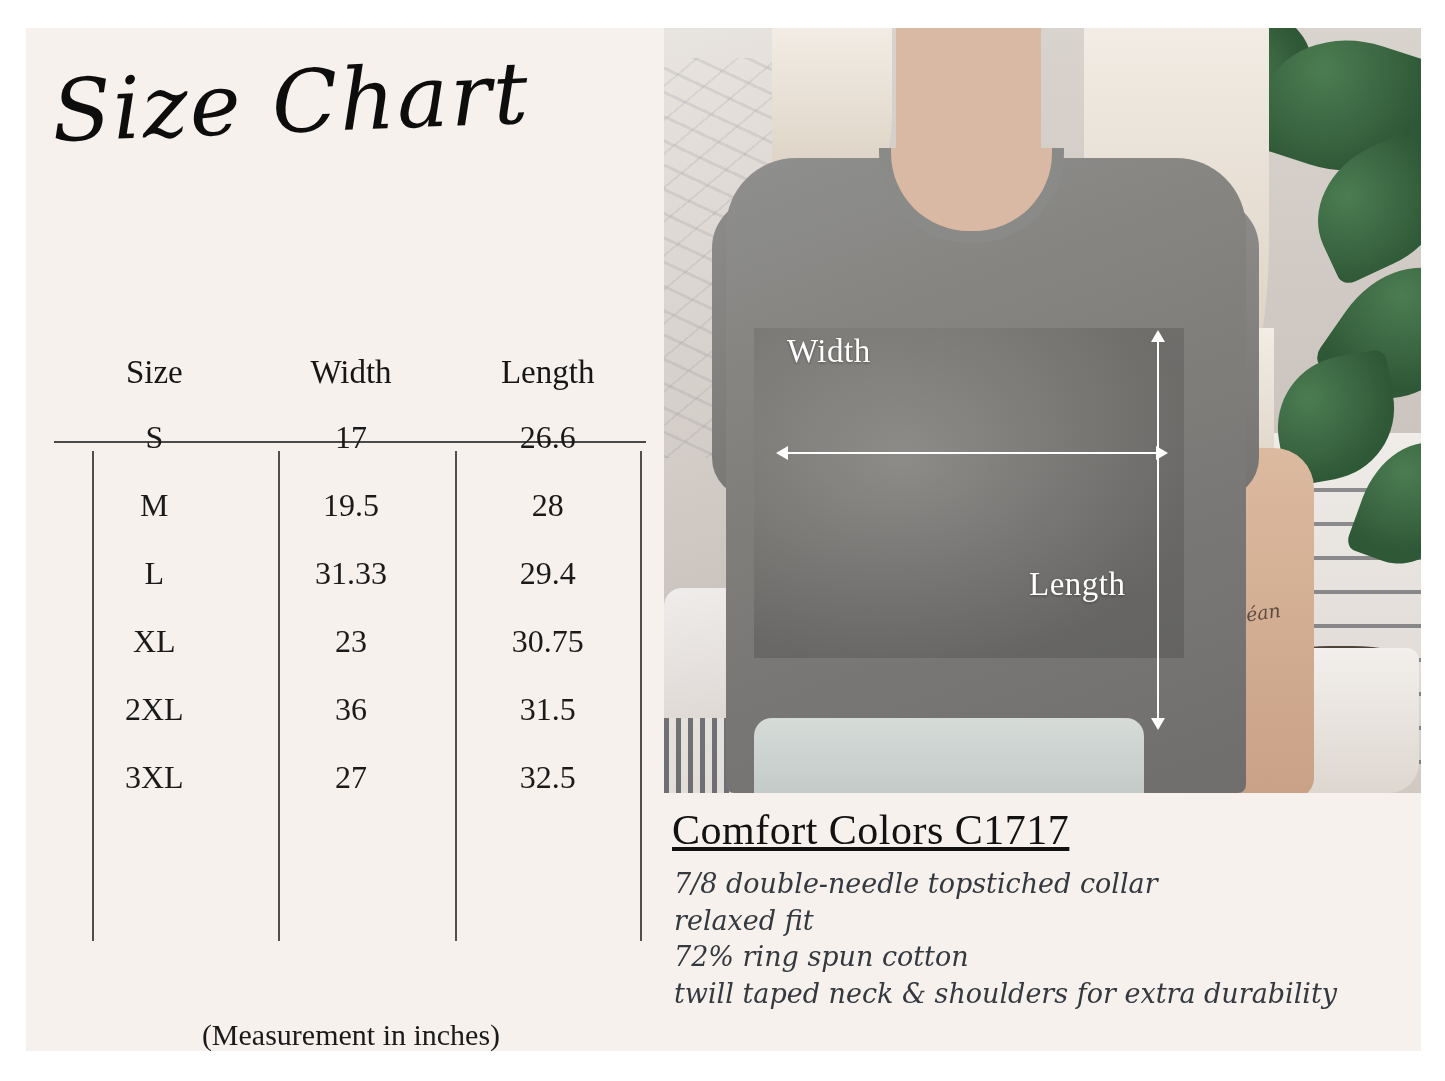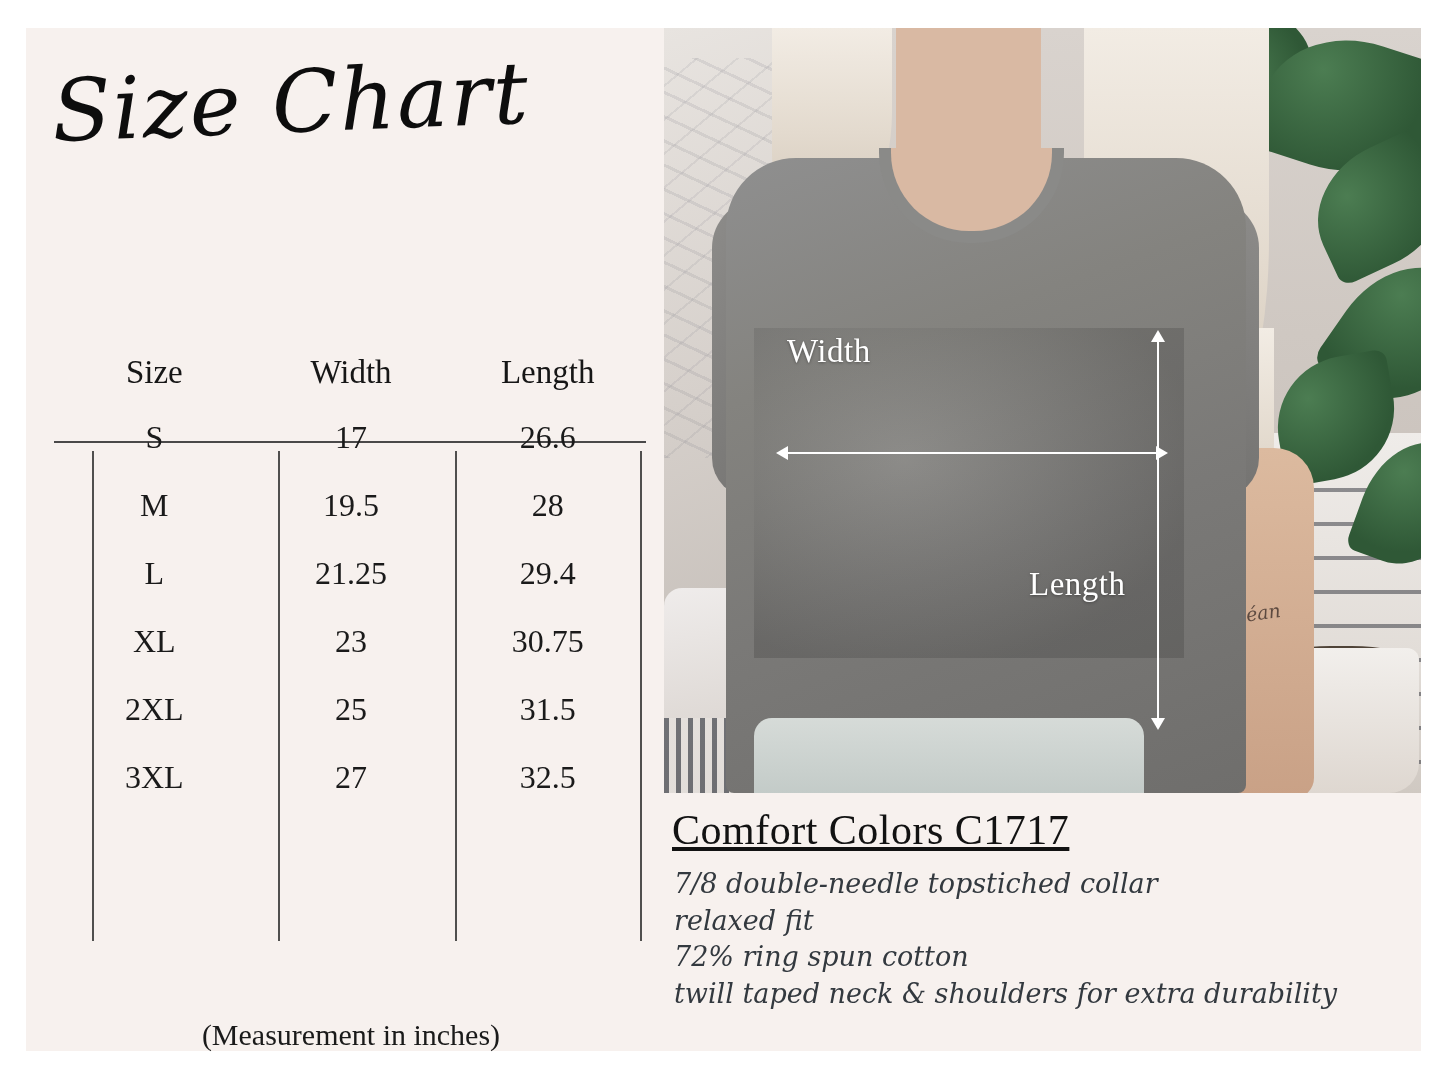--- a/index.html
+++ b/index.html
@@ -369,31 +369,31 @@
             <td>17</td>
             <td>26.6</td>
           </tr>
           <tr>
             <td>M</td>
             <td>19.5</td>
             <td>28</td>
           </tr>
           <tr>
             <td>L</td>
-            <td>21.25</td>
+            <td>31.33</td>
             <td>29.4</td>
           </tr>
           <tr>
             <td>XL</td>
             <td>23</td>
             <td>30.75</td>
           </tr>
           <tr>
             <td>2XL</td>
-            <td>25</td>
+            <td>36</td>
             <td>31.5</td>
           </tr>
           <tr>
             <td>3XL</td>
             <td>27</td>
             <td>32.5</td>
           </tr>
         </tbody>
       </table>
     </div>

